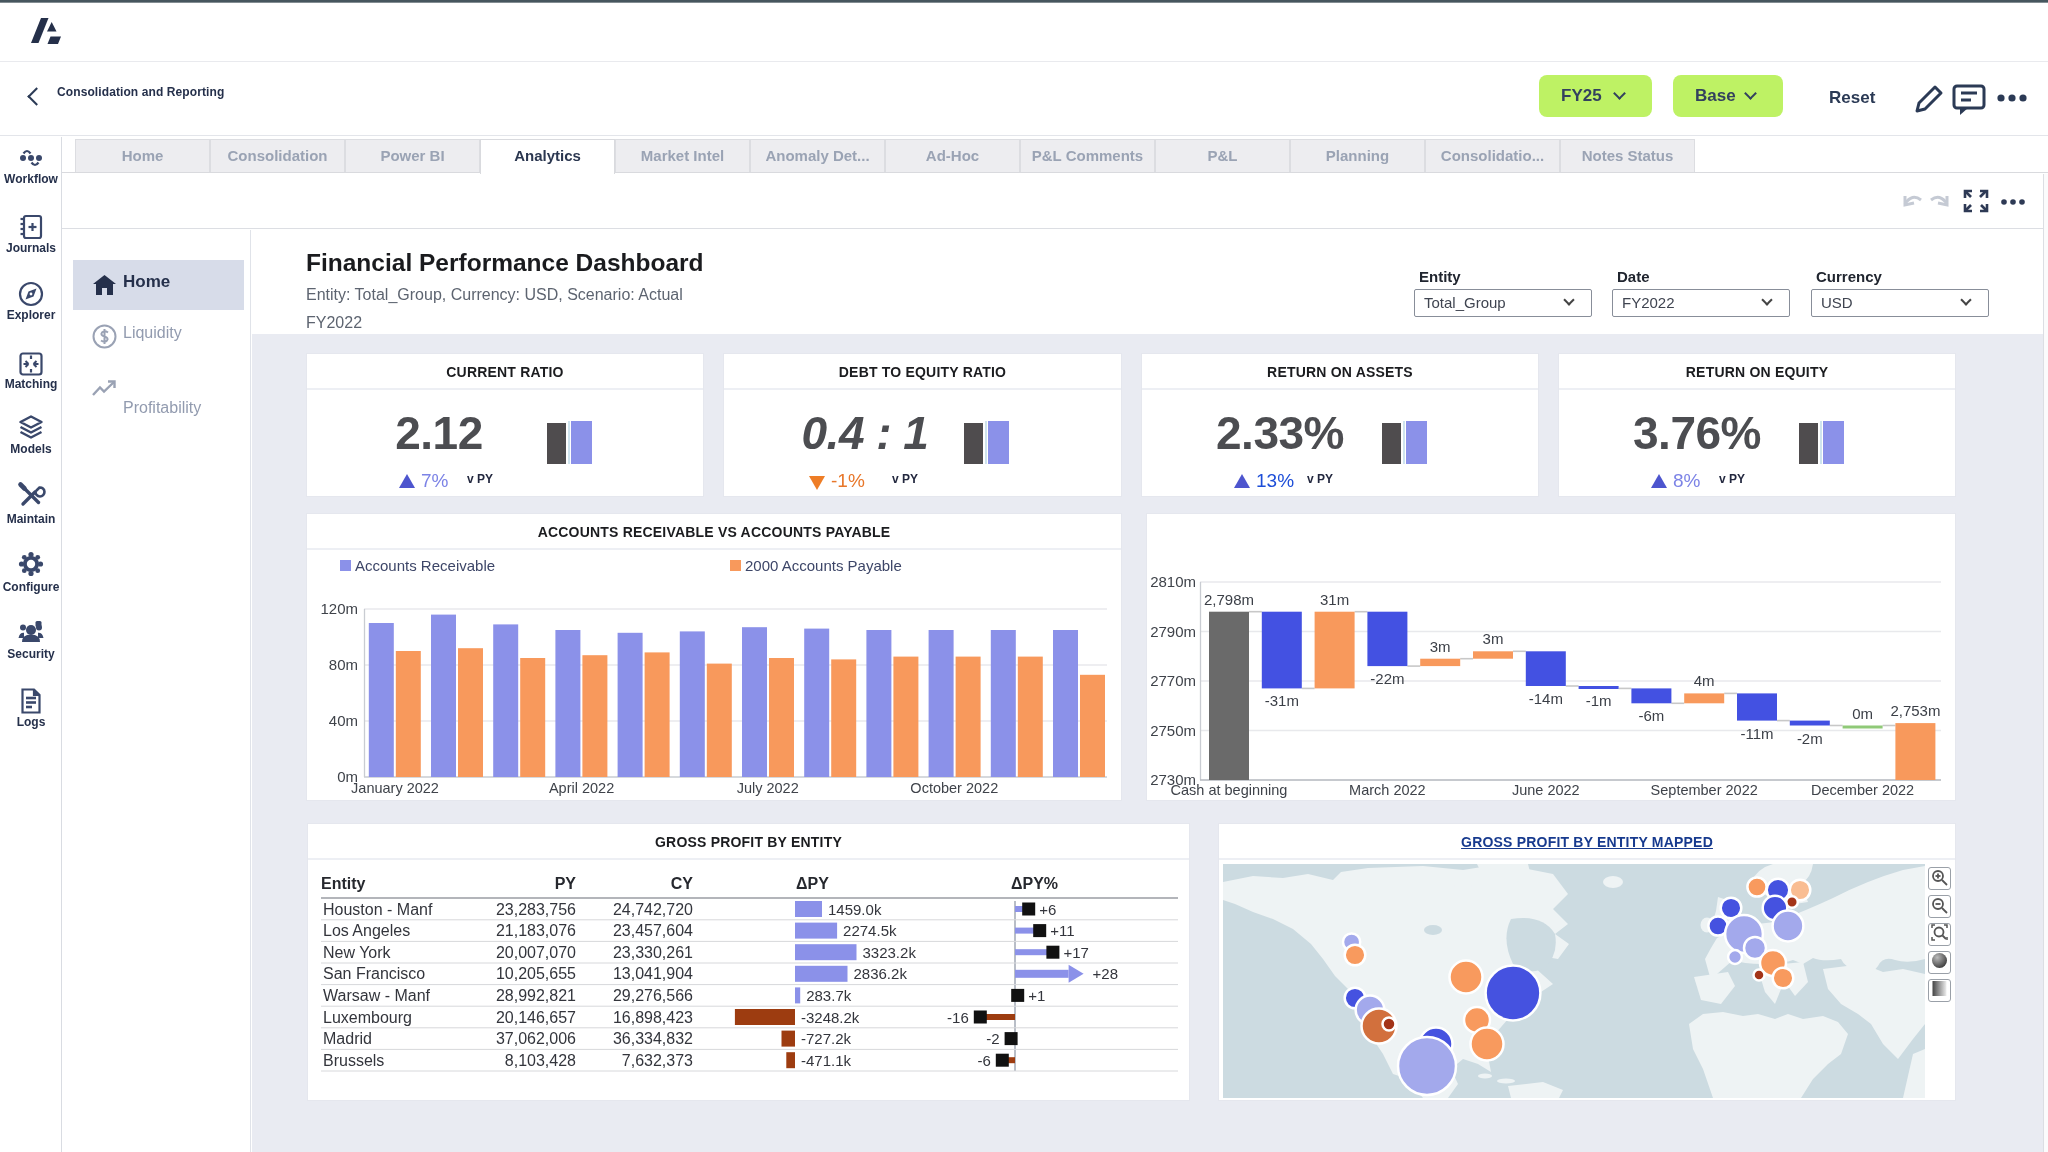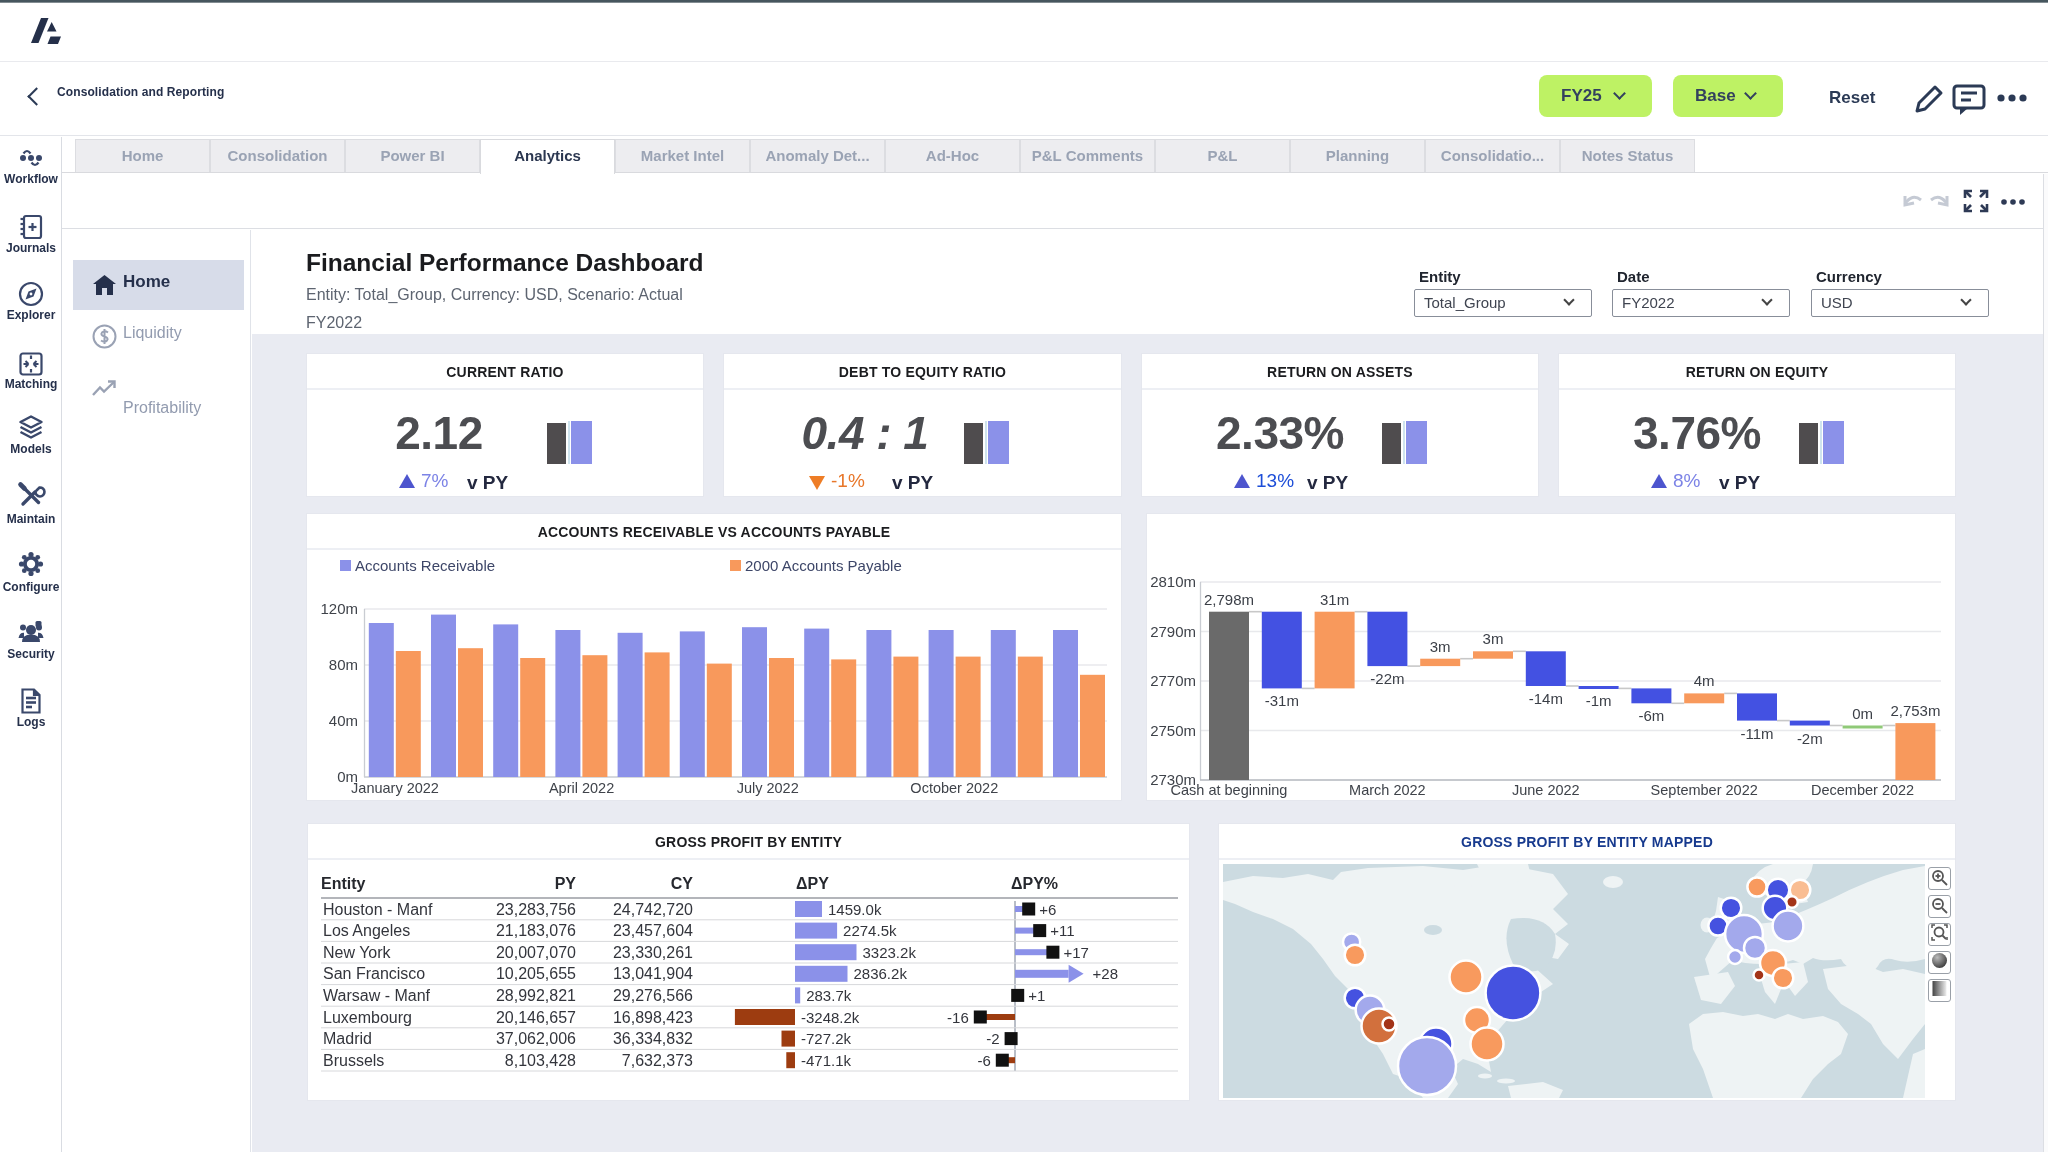--- a/index.html
+++ b/index.html
@@ -45,21 +45,21 @@
 
 .card { position:absolute; background:#fff; border:1px solid #e5e7ee; }
 .cardhead { position:absolute; left:0; top:0; width:100%; height:36px; border-bottom:2px solid #edeff4; text-align:center; font-size:14px; font-weight:700; color:#1b1c1f; line-height:36px; letter-spacing:0.2px; }
 
 .kpinum { position:absolute; top:55px; width:264px; text-align:center; font-size:46px; font-weight:700; color:#4c4d51; letter-spacing:-0.5px; line-height:48px; }
 .kpibar1 { position:absolute; background:#4f4c4e; width:19px; }
 .kpibar2 { position:absolute; background:#8b91e9; width:21px; }
 .tri-up { position:absolute; width:0; height:0; border-left:8px solid transparent; border-right:8px solid transparent; border-bottom:14px solid #4d55ce; }
 .tri-dn { position:absolute; width:0; height:0; border-left:8px solid transparent; border-right:8px solid transparent; border-top:14px solid #ee7d26; }
 .kpid { position:absolute; font-size:19px; font-weight:400; }
-.vpy { position:absolute; font-size:19px; font-weight:600; color:#23283f; }
+.vpy { position:absolute; font-size:12px; font-weight:600; color:#23283f; }
 text { font-family:"Liberation Sans", sans-serif; }
 </style>
 </head>
 <body>
 <div id="page">
   <div id="topline" class="abs"></div>
   <div id="hdr1" class="abs">
     <svg width="70" height="56" viewBox="0 0 70 56" style="position:absolute;left:0;top:0;">
       <polygon points="31,40 41,15 48.5,15 38.5,40" fill="#25304a"></polygon>
       <polygon points="51.7,19 56.5,28.5 47,28.5" fill="#25304a"></polygon>
@@ -463,21 +463,21 @@
     <text x="385" y="241.7" font-size="16" fill="#33353c" text-anchor="end">7,632,373</text>
     <rect x="478.3" y="228.2" width="8.7" height="16" fill="#9d3c10"></rect>
     <text x="493" y="241.7" font-size="15" fill="#33353c">-471.1k</text>
     <rect x="693.8" y="233.2" width="13.2" height="6" fill="#9d3c10"></rect>
     <rect x="687.8" y="229.7" width="13" height="13" fill="#111"></rect>
     <text x="682.8" y="241.7" font-size="15" fill="#33353c" text-anchor="end">-6</text>
     <line x1="13" y1="247.0" x2="870" y2="247.0" stroke="#d7d8db" stroke-width="1"></line>
     </svg>
   </div>
   <div class="card" style="left:1218px;top:823px;width:738px;height:278px;">
-    <div class="cardhead" style="color:#173a8e;">GROSS PROFIT BY ENTITY MAPPED</div>
+    <div class="cardhead" style="color:#173a8e;text-decoration:underline;">GROSS PROFIT BY ENTITY MAPPED</div>
     <svg class="abs" style="left:4px;top:40px;" width="702" height="234" viewBox="0 0 702 234">
     <rect x="0" y="0" width="702" height="234" fill="#ccdbe1"></rect>
     <path fill="#eef3f4" d="M0,18 L30,12 L60,14 L85,10 L110,16 L118,8 L145,4 L200,2 L240,6 L265,2 L300,4 L330,10 L345,30 L330,45 L345,60 L332,70 L346,80 L335,95 L318,92 L310,102 L330,120 L300,140 L285,155 L272,170 L265,192 L268,208 L255,200 L240,195 L228,205 L235,220 L225,234 L200,234 L185,215 L170,210 L160,190 L150,175 L148,155 L138,150 L128,128 L112,112 L100,95 L88,80 L70,65 L50,55 L30,48 L12,40 L0,36 Z"></path>
     <path fill="#ccdbe1" d="M288,55 Q320,50 332,70 Q336,92 320,105 Q300,112 290,100 Q278,75 288,55 Z"></path>
     <ellipse cx="210" cy="66" rx="9" ry="5" fill="#ccdbe1"></ellipse>
     <path fill="#eef3f4" d="M254,0 L305,0 L308,12 L290,20 L262,16 Z"></path>
     <ellipse cx="240" cy="22" rx="9" ry="5" fill="#eef3f4"></ellipse>
     <ellipse cx="262" cy="212" rx="7" ry="2.5" fill="#eef3f4"></ellipse>
     <ellipse cx="283" cy="217" rx="9" ry="2.5" fill="#eef3f4"></ellipse>
     <path fill="#eef3f4" d="M285,222 L320,218 L340,226 L336,234 L288,234 Z"></path>

